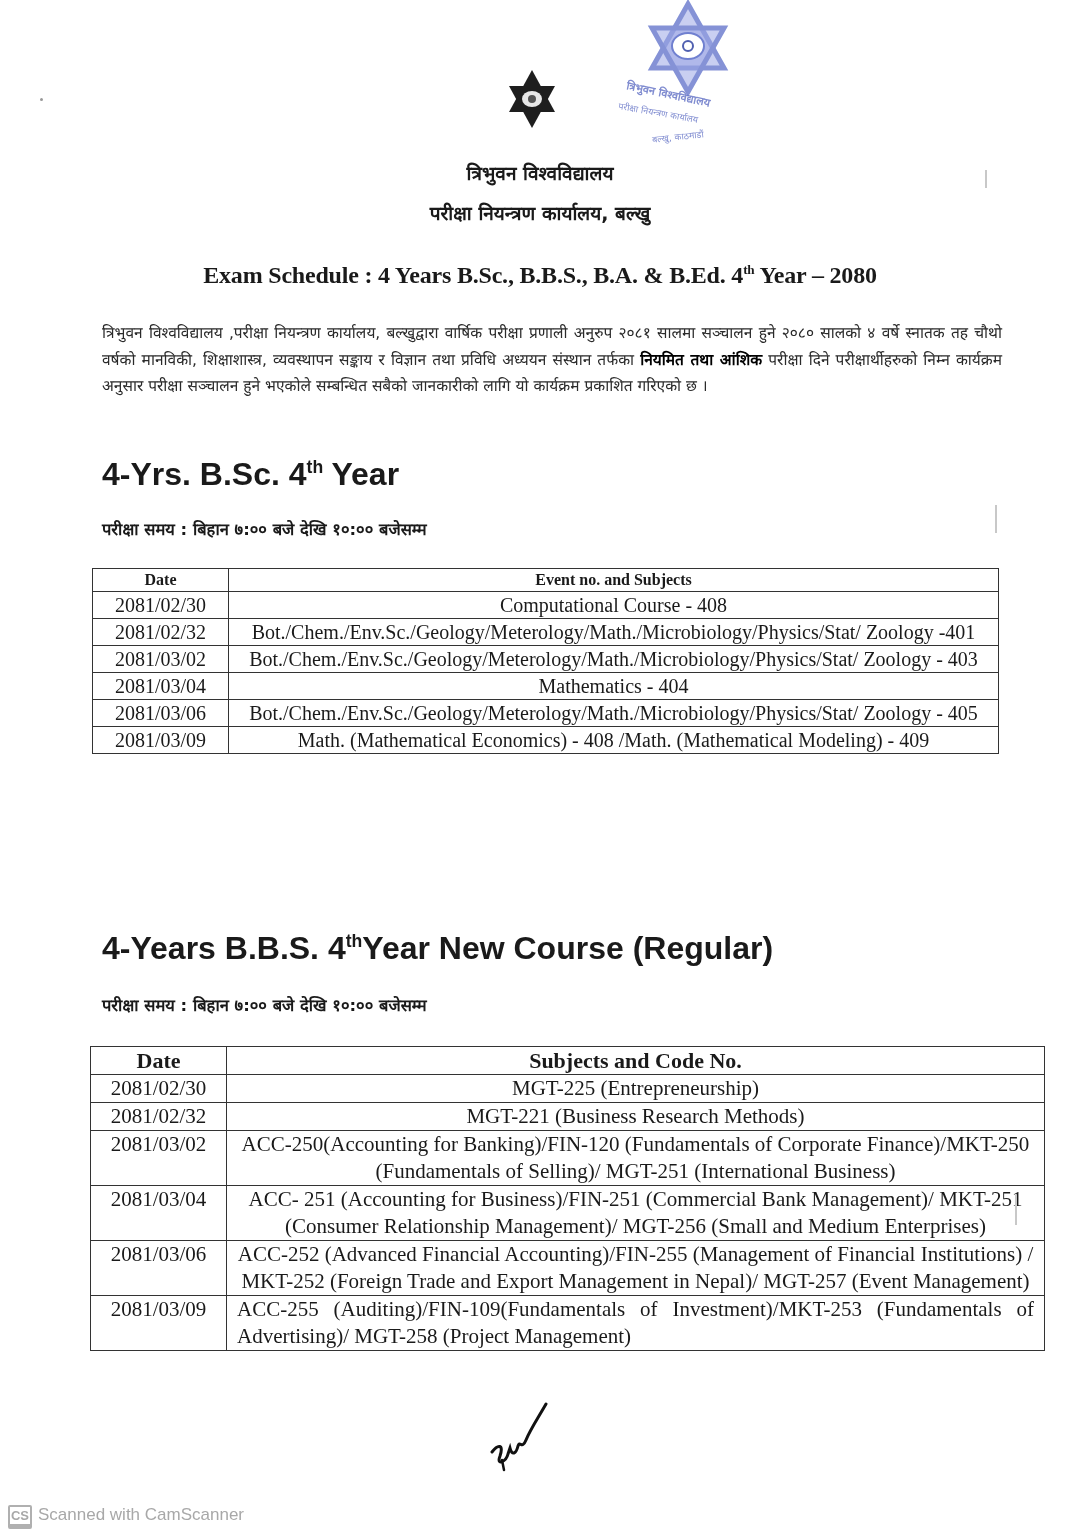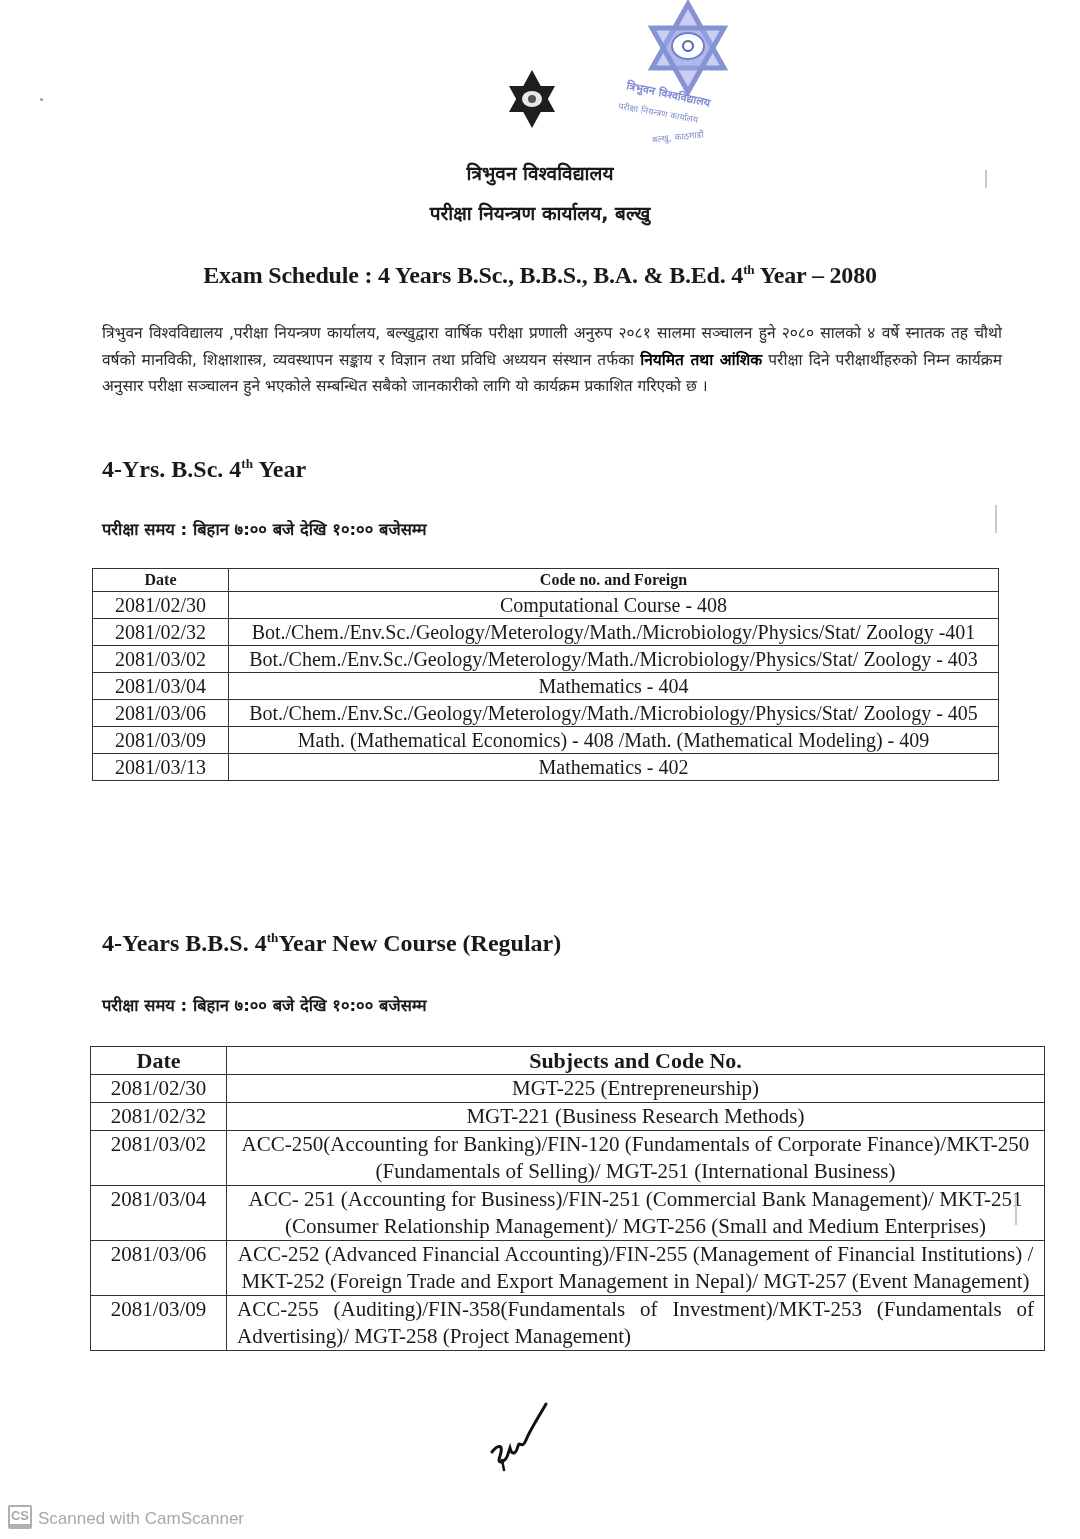--- a/index.html
+++ b/index.html
@@ -8,39 +8,39 @@
   .abs { position: absolute; }
   .emblem { left: 503px; top: 68px; width: 58px; height: 62px; }
   .stamp { left: 612px; top: 0px; width: 170px; height: 160px; }
   .stamp-text { position: absolute; color: #6a78c8; font-family: "DejaVu Sans", sans-serif; font-size: 9px; opacity: 0.85; }
   .hdr1 { left: 0; width: 1080px; top: 160px; text-align: center; font-family: "DejaVu Sans", sans-serif; font-weight: bold; font-size: 19px; }
   .hdr2 { left: 0; width: 1080px; top: 200px; text-align: center; font-family: "DejaVu Sans", sans-serif; font-weight: bold; font-size: 19px; }
   .title { left: 0; width: 1080px; top: 262px; text-align: center; font-family: "Liberation Serif", serif; font-weight: bold; font-size: 24px; letter-spacing: -0.2px; }
   sup { font-size: 0.55em; vertical-align: super; line-height: 0; }
   .intro { left: 102px; top: 320px; width: 900px; font-family: "DejaVu Sans", sans-serif; font-size: 15.5px; line-height: 26.5px; text-align: justify; color: #2a2a2a; }
   .intro b { font-weight: bold; color: #000000; }
-  .sec-title { font-family: Liberation Serif, serif; font-weight: bold; font-size: 24px; }
+  .sec-title { font-family: Liberation Sans, sans-serif; font-weight: bold; font-size: 32px; }
   .sec1 { left: 102px; top: 456px; }
   .sec2 { left: 102px; top: 930px; }
   .time { font-family: "DejaVu Sans", sans-serif; font-weight: bold; font-size: 16.5px; }
   .time1 { left: 102px; top: 517px; }
   .time2 { left: 102px; top: 993px; }
   table { position: absolute; border-collapse: collapse; font-family: "Liberation Serif", serif; }
   td, th { border: 1.5px solid #333; vertical-align: top; text-align: center; font-weight: normal; }
   .t1 { left: 92px; top: 568px; width: 907px; font-size: 20px; line-height: 26px; }
   .t1 th { font-weight: bold; font-size: 16px; line-height: 18px; padding: 2px 8px; }
   .t1 td { padding: 0 8px; }
   .t1 .c1 { width: 136px; }
   .t2 { left: 90px; top: 1046px; width: 955px; font-size: 21px; line-height: 27px; }
   .t2 th { font-size: 22px; padding: 0 10px; font-weight: bold; }
   .t2 td { padding: 0 10px; }
   .t2 .c1 { width: 136px; }
   .justify-last { text-align: justify; text-align-last: left; }
   .signature { left: 484px; top: 1400px; width: 70px; height: 75px; }
-  .watermark { left: 8px; top: 1505px; display: flex; align-items: flex-end; gap: 6px; font-family: "Liberation Sans", sans-serif; font-size: 17px; color: #a8a8a8; }
+  .watermark { left: 8px; top: 1505px; display: flex; align-items: flex-start; gap: 6px; font-family: "Liberation Sans", sans-serif; font-size: 17px; color: #a8a8a8; }
   .cs-logo { width: 24px; height: 24px; border: 2px solid #b0b0b0; border-radius: 2px; font-size: 13px; font-weight: bold; color: #a8a8a8; display: flex; align-items: center; justify-content: center; border-bottom-width: 5px; }
   .speck { background: #999; border-radius: 50%; }
   .vline { background: #c8c8c8; width: 1.5px; }
 </style>
 </head>
 <body>
 
 <div class="abs emblem">
   <svg width="58" height="62" viewBox="0 0 58 62">
     <polygon points="29,2 52,44 6,44" fill="#1e1e1e"></polygon>
@@ -70,21 +70,21 @@
 
 <div class="abs intro"><span>त्रिभुवन विश्वविद्यालय ,परीक्षा नियन्त्रण कार्यालय, बल्खुद्वारा वार्षिक परीक्षा प्रणाली अनुरुप २०८१ सालमा सञ्चालन हुने २०८० सालको ४ वर्षे स्नातक तह चौथो वर्षको मानविकी, शिक्षाशास्त्र, व्यवस्थापन सङ्काय र विज्ञान तथा प्रविधि अध्ययन संस्थान तर्फका </span><b>नियमित तथा आंशिक</b><span> परीक्षा दिने परीक्षार्थीहरुको निम्न कार्यक्रम अनुसार परीक्षा सञ्चालन हुने भएकोले सम्बन्धित सबैको जानकारीको लागि यो कार्यक्रम प्रकाशित गरिएको छ ।</span></div>
 
 <div class="abs sec-title sec1"><span>4-Yrs. B.Sc. 4</span><sup>th</sup><span> Year</span></div>
 <div class="abs time time1">परीक्षा समय : बिहान ७:०० बजे देखि १०:०० बजेसम्म</div>
 
 <table class="t1">
   <thead>
     <tr>
       <th class="c1">Date</th>
-      <th>Code no. and Foreign</th>
+      <th>Event no. and Subjects</th>
     </tr>
   </thead>
   <tbody>
     <tr>
         <td class="c1">2081/02/30</td>
         <td>Computational Course - 408</td>
       </tr>
     <tr>
         <td class="c1">2081/02/32</td>
         <td>Bot./Chem./Env.Sc./Geology/Meterology/Math./Microbiology/Physics/Stat/ Zoology -401</td>
@@ -97,24 +97,20 @@
         <td class="c1">2081/03/04</td>
         <td>Mathematics - 404</td>
       </tr>
     <tr>
         <td class="c1">2081/03/06</td>
         <td>Bot./Chem./Env.Sc./Geology/Meterology/Math./Microbiology/Physics/Stat/ Zoology - 405</td>
       </tr>
     <tr>
         <td class="c1">2081/03/09</td>
         <td>Math. (Mathematical Economics) - 408 /Math. (Mathematical Modeling) - 409</td>
-      </tr>
-    <tr>
-        <td class="c1">2081/03/13</td>
-        <td>Mathematics - 402</td>
       </tr>
   </tbody>
 </table>
 
 <div class="abs sec-title sec2"><span>4-Years B.B.S. 4</span><sup>th</sup><span>Year New Course (Regular)</span></div>
 <div class="abs time time2">परीक्षा समय : बिहान ७:०० बजे देखि १०:०० बजेसम्म</div>
 
 <table class="t2">
   <thead>
     <tr>
@@ -138,21 +134,21 @@
     <tr>
         <td class="c1">2081/03/04</td>
         <td>ACC- 251 (Accounting for Business)/FIN-251 (Commercial Bank Management)/ MKT-251 (Consumer Relationship Management)/ MGT-256 (Small and Medium Enterprises)</td>
       </tr>
     <tr>
         <td class="c1">2081/03/06</td>
         <td>ACC-252 (Advanced Financial Accounting)/FIN-255 (Management of Financial Institutions) / MKT-252 (Foreign Trade and Export Management in Nepal)/ MGT-257 (Event Management)</td>
       </tr>
     <tr>
         <td class="c1">2081/03/09</td>
-        <td class="justify-last">ACC-255 (Auditing)/FIN-358(Fundamentals of Investment)/MKT-253 (Fundamentals of Advertising)/ MGT-258 (Project Management)</td>
+        <td class="justify-last">ACC-255 (Auditing)/FIN-109(Fundamentals of Investment)/MKT-253 (Fundamentals of Advertising)/ MGT-258 (Project Management)</td>
       </tr>
   </tbody>
 </table>
 
 <div class="abs signature">
   <svg width="70" height="75" viewBox="0 0 70 75">
     <path d="M8,52 C14,44 20,44 16,56 C12,66 22,62 24,54 L26,48 C28,56 32,54 34,46 C36,40 38,50 42,40 C46,30 54,18 62,4" fill="none" stroke="#111" stroke-width="3" stroke-linecap="round"></path>
     <path d="M18,60 L20,70" fill="none" stroke="#111" stroke-width="2.5" stroke-linecap="round"></path>
   </svg>
 </div>

